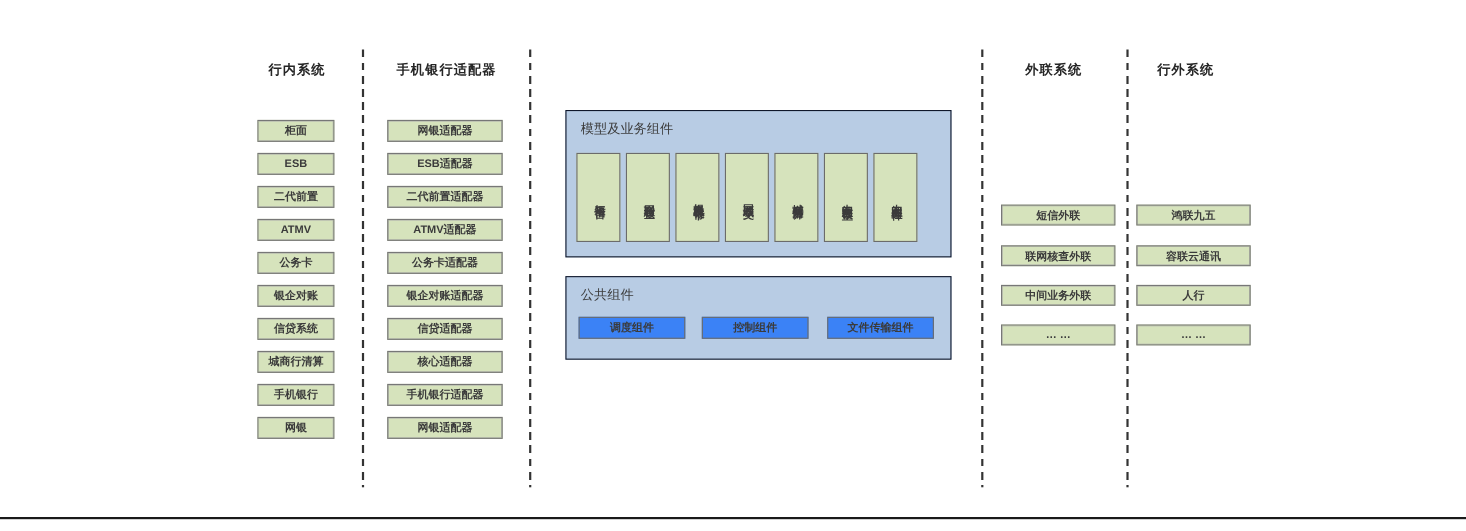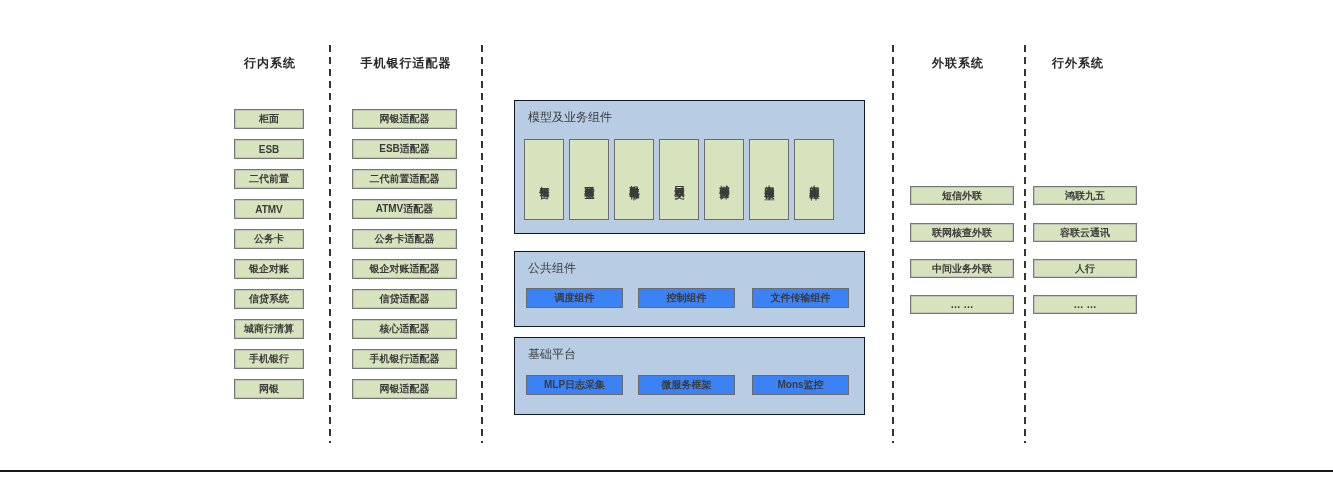--- a/index.html
+++ b/index.html
@@ -94,26 +94,20 @@
     <div class="vbox" style="left:279px">中间业务组件</div>
   </div>
 
   <div class="panel" style="top:251px;height:74px">
     <div class="panel-title">公共组件</div>
     <div class="hbox" style="left:11px;top:36px">调度组件</div>
     <div class="hbox" style="left:123px;top:36px">控制组件</div>
     <div class="hbox" style="left:237px;top:36px">文件传输组件</div>
   </div>
 
-  <div class="panel" style="top:337px;height:76px">
-    <div class="panel-title">基础平台</div>
-    <div class="hbox" style="left:11px;top:37px">MLP日志采集</div>
-    <div class="hbox" style="left:123px;top:37px">微服务框架</div>
-    <div class="hbox" style="left:237px;top:37px">Mons监控</div>
-  </div>
 
   <div class="sysbox w4" style="top:186px">短信外联</div>
   <div class="sysbox w4" style="top:223px">联网核查外联</div>
   <div class="sysbox w4" style="top:259px">中间业务外联</div>
   <div class="sysbox w4" style="top:295px">… …</div>
 
   <div class="sysbox w5" style="top:186px">鸿联九五</div>
   <div class="sysbox w5" style="top:223px">容联云通讯</div>
   <div class="sysbox w5" style="top:259px">人行</div>
   <div class="sysbox w5" style="top:295px">… …</div>

